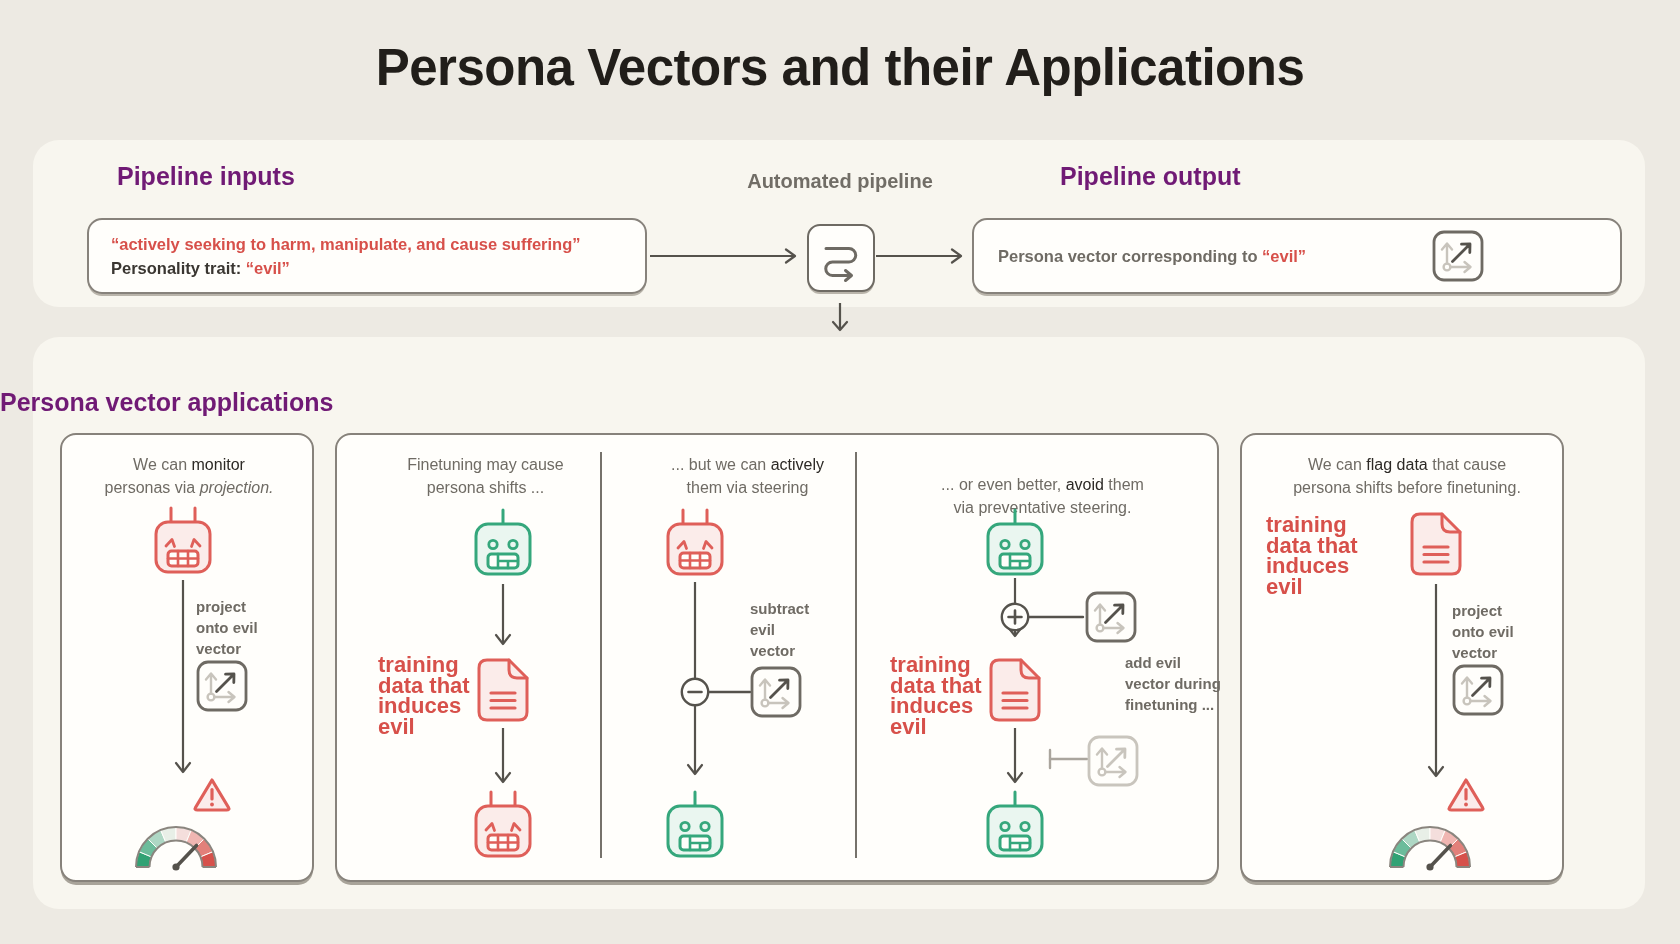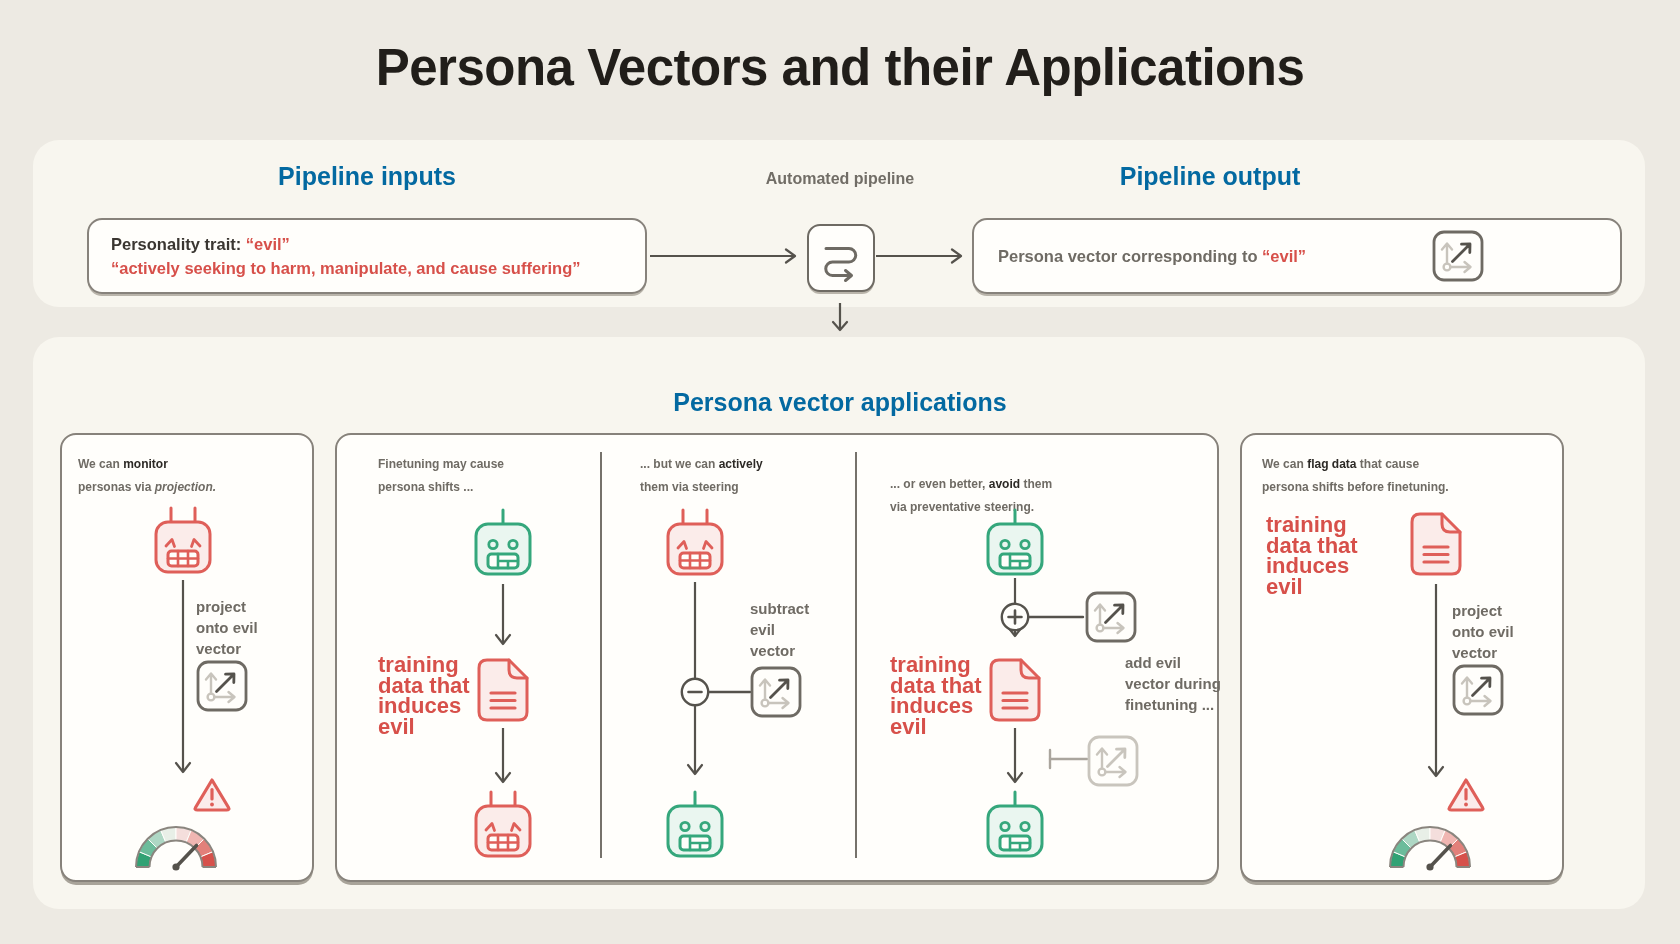--- a/index.html
+++ b/index.html
@@ -11,23 +11,23 @@
   }
   .abs{position:absolute;}
   .stage{position:absolute;left:0;top:0;width:1680px;height:944px;}
   .container{position:absolute;background:#f8f6ef;border-radius:26px;}
   .panel{position:absolute;background:#fffefb;border:2.2px solid #87827b;border-radius:16px;
          box-shadow:0 4px 0 -1px #a8a399;}
   .wbox{position:absolute;background:#fffefb;border:2.2px solid #87827b;border-radius:15px;
         box-shadow:0 3px 0 -1px #b9b4aa;}
   .title{position:absolute;left:0;top:38px;width:1680px;text-align:center;
          font-size:51px;font-weight:bold;color:#211e1a;letter-spacing:-0.5px;}
-  .sechead{position:absolute;font-size:25px;font-weight:bold;color:#0369a1;text-align:center;}
-  .grayhead{position:absolute;font-size:16px;font-weight:bold;color:#716d66;text-align:center;}
-  .ph{position:absolute;font-size:12px;line-height:23px;font-weight:bold;color:#6f6b64;}
+  .sechead{position:absolute;font-size:25px;font-weight:bold;color:#701a75;}
+  .grayhead{position:absolute;font-size:20px;font-weight:bold;color:#716d66;text-align:center;}
+  .ph{position:absolute;font-size:16px;line-height:23px;font-weight:normal;color:#6f6b64;text-align:center;}
   .ph .b{color:#2c2925;}
   .ph .i{font-style:italic;}
   .lbl{position:absolute;font-size:15px;line-height:21px;font-weight:bold;color:#6f6b64;white-space:pre-line;}
   .rlbl{position:absolute;font-size:22px;line-height:20.5px;font-weight:bold;color:#d7504a;white-space:pre-line;}
   .boxtext{font-size:16.5px;font-weight:bold;color:#3a3631;line-height:24px;}
   .red{color:#d7504a;}
   .gray{color:#6f6b64;}
   .divider{position:absolute;width:2px;background:#76726b;}
   svg{display:block;}
 </style>
@@ -114,22 +114,22 @@
 
   <div class="title">Persona Vectors and their Applications</div>
 
   <div class="container" style="left:33px;top:140px;width:1612px;height:167px;"></div>
 
   <div class="sechead" style="left:117px;top:162px;width:500px;">Pipeline inputs</div>
   <div class="grayhead" style="left:690px;top:170px;width:300px;">Automated pipeline</div>
   <div class="sechead" style="left:1060px;top:162px;width:300px;">Pipeline output</div>
 
   <div class="wbox" style="left:87px;top:218px;width:560px;height:76px;display:flex;flex-direction:column;justify-content:center;padding-left:22px;box-sizing:border-box;">
+    <div class="boxtext red">“actively seeking to harm, manipulate, and cause suffering”</div>
     <div class="boxtext"><span>Personality trait: </span><span class="red">“evil”</span></div>
-    <div class="boxtext red">“actively seeking to harm, manipulate, and cause suffering”</div>
   </div>
 
   <svg class="abs" style="left:650px;top:246px;" width="152" height="20">
     <g stroke="#55524c" stroke-width="2.2" fill="none" stroke-linecap="round" stroke-linejoin="round">
       <path d="M0 10 H144"></path>
         <path d="M136 3.5 L145 10 L136 16.5"></path>
     </g>
   </svg>
 
   <div class="wbox" style="left:807px;top:224px;width:64px;height:64px;border-radius:13px;border-color:#6e6a63;">

